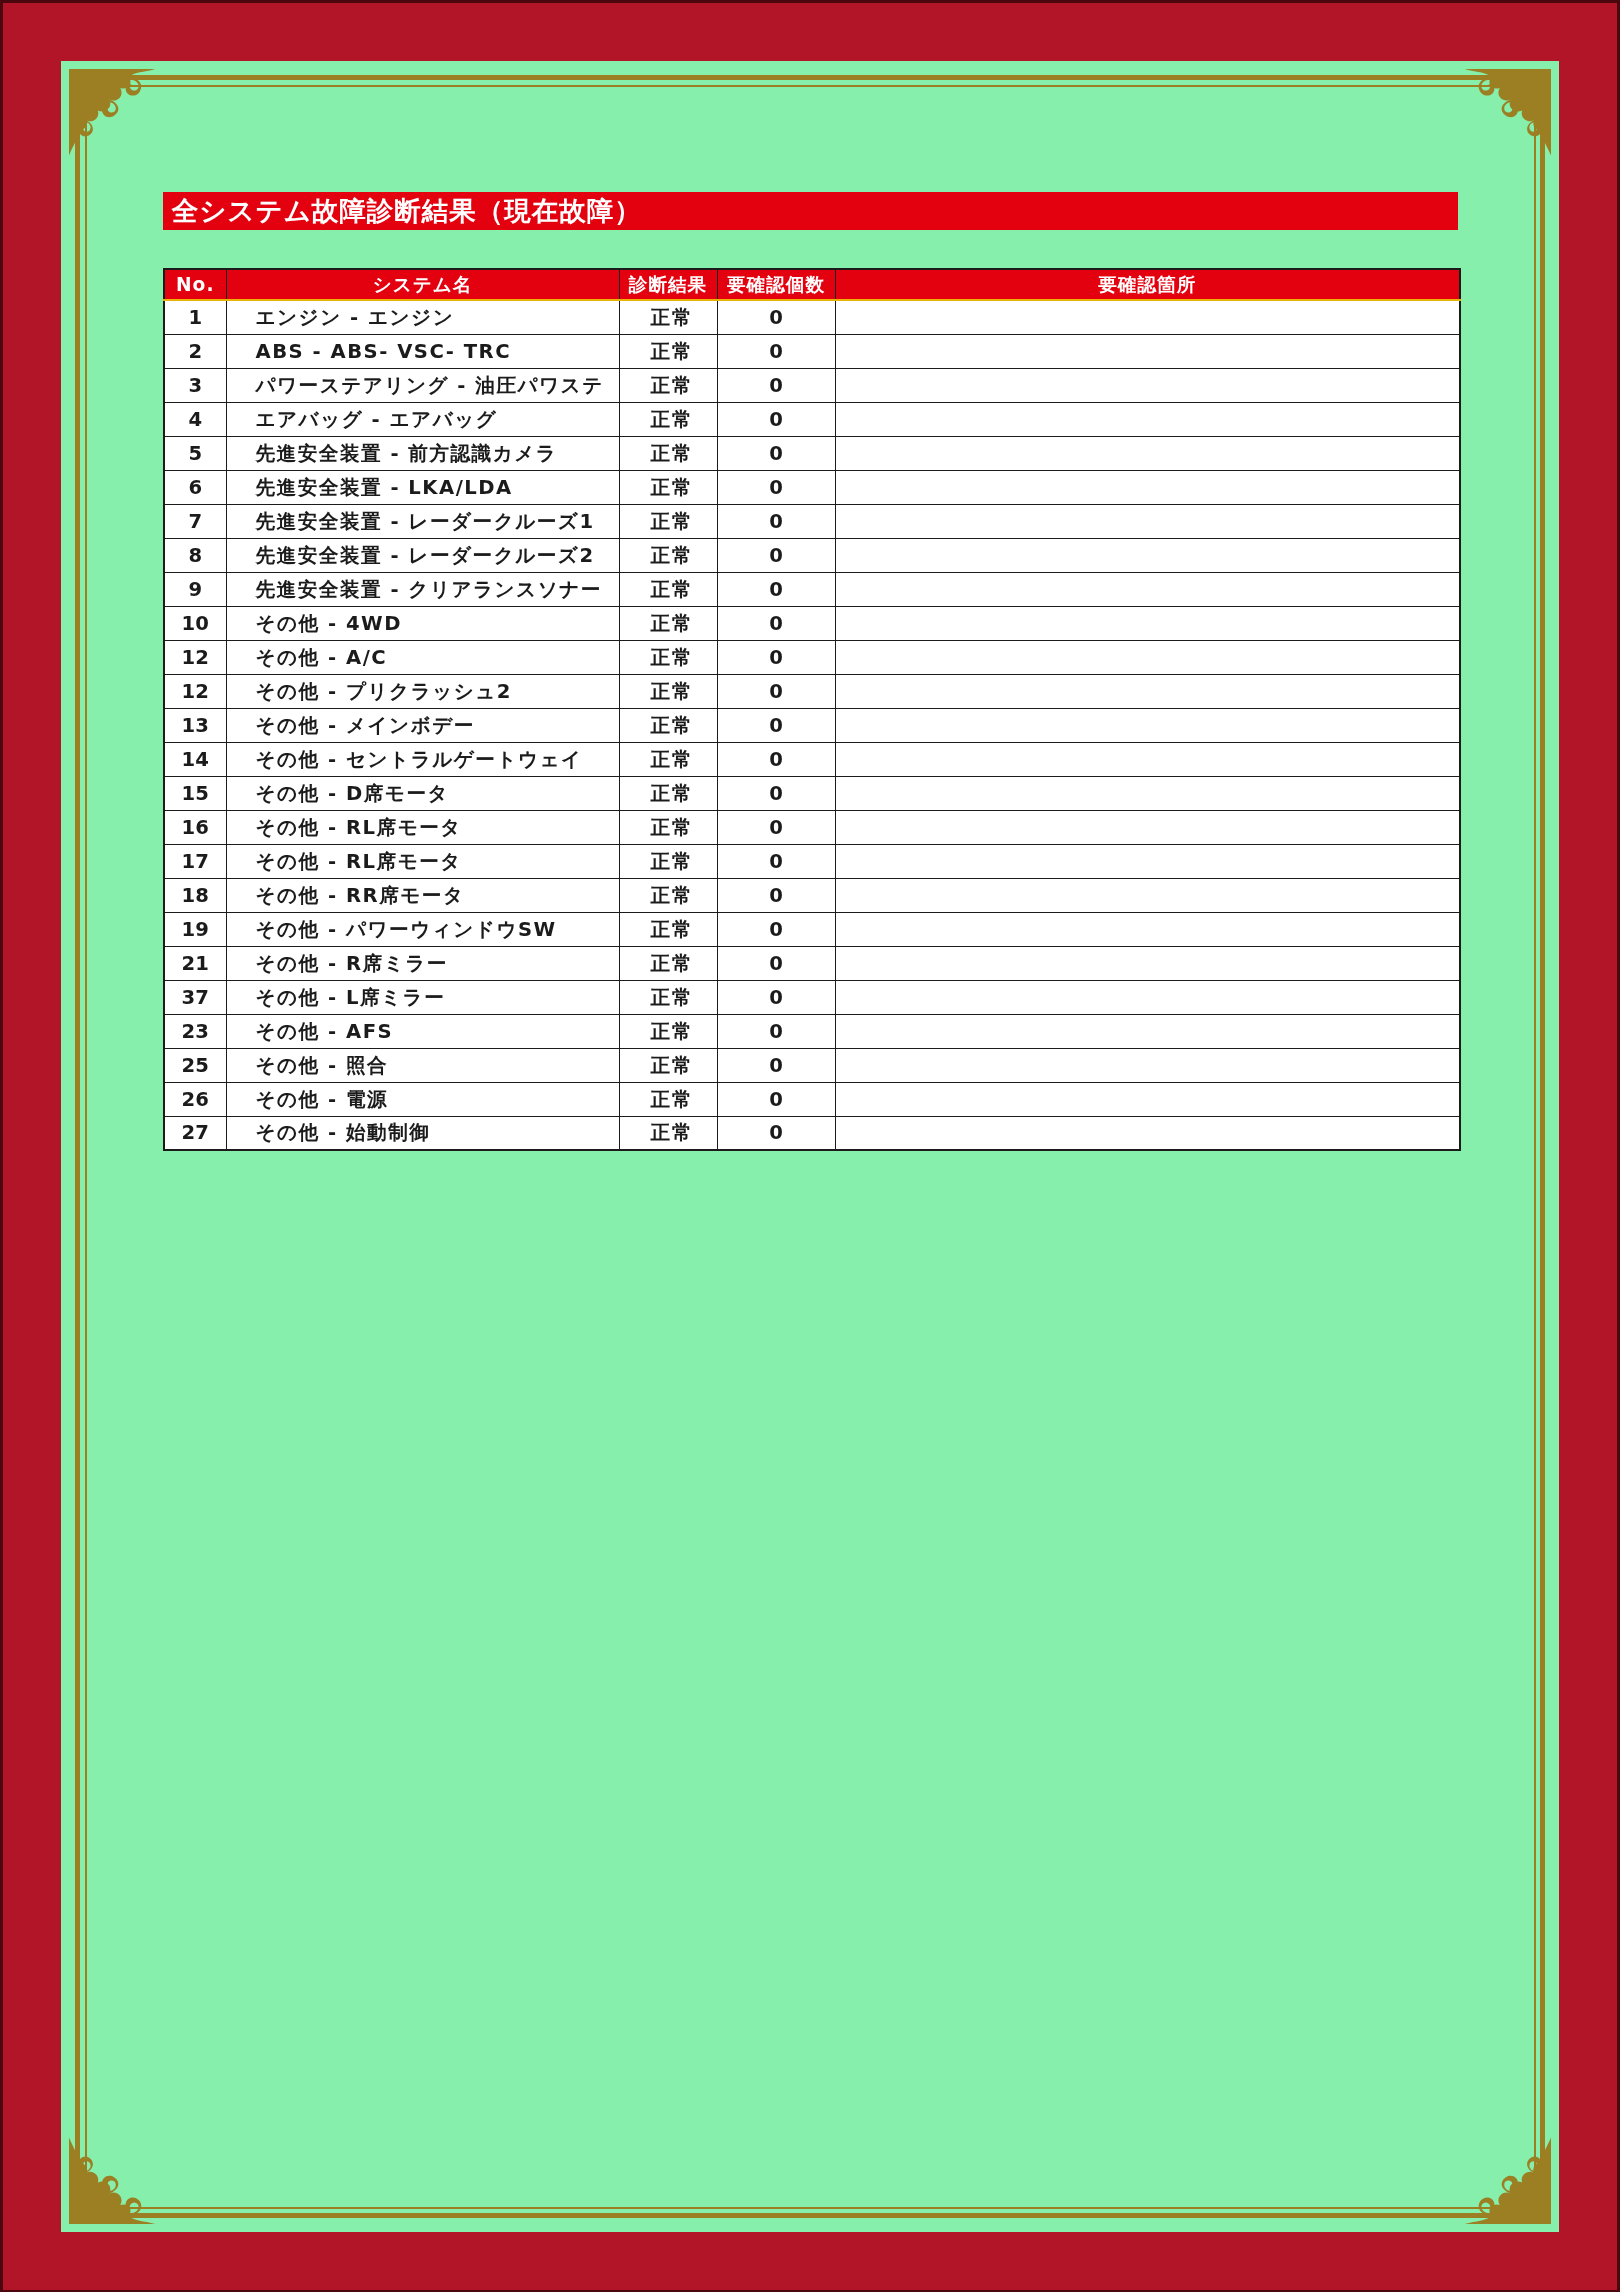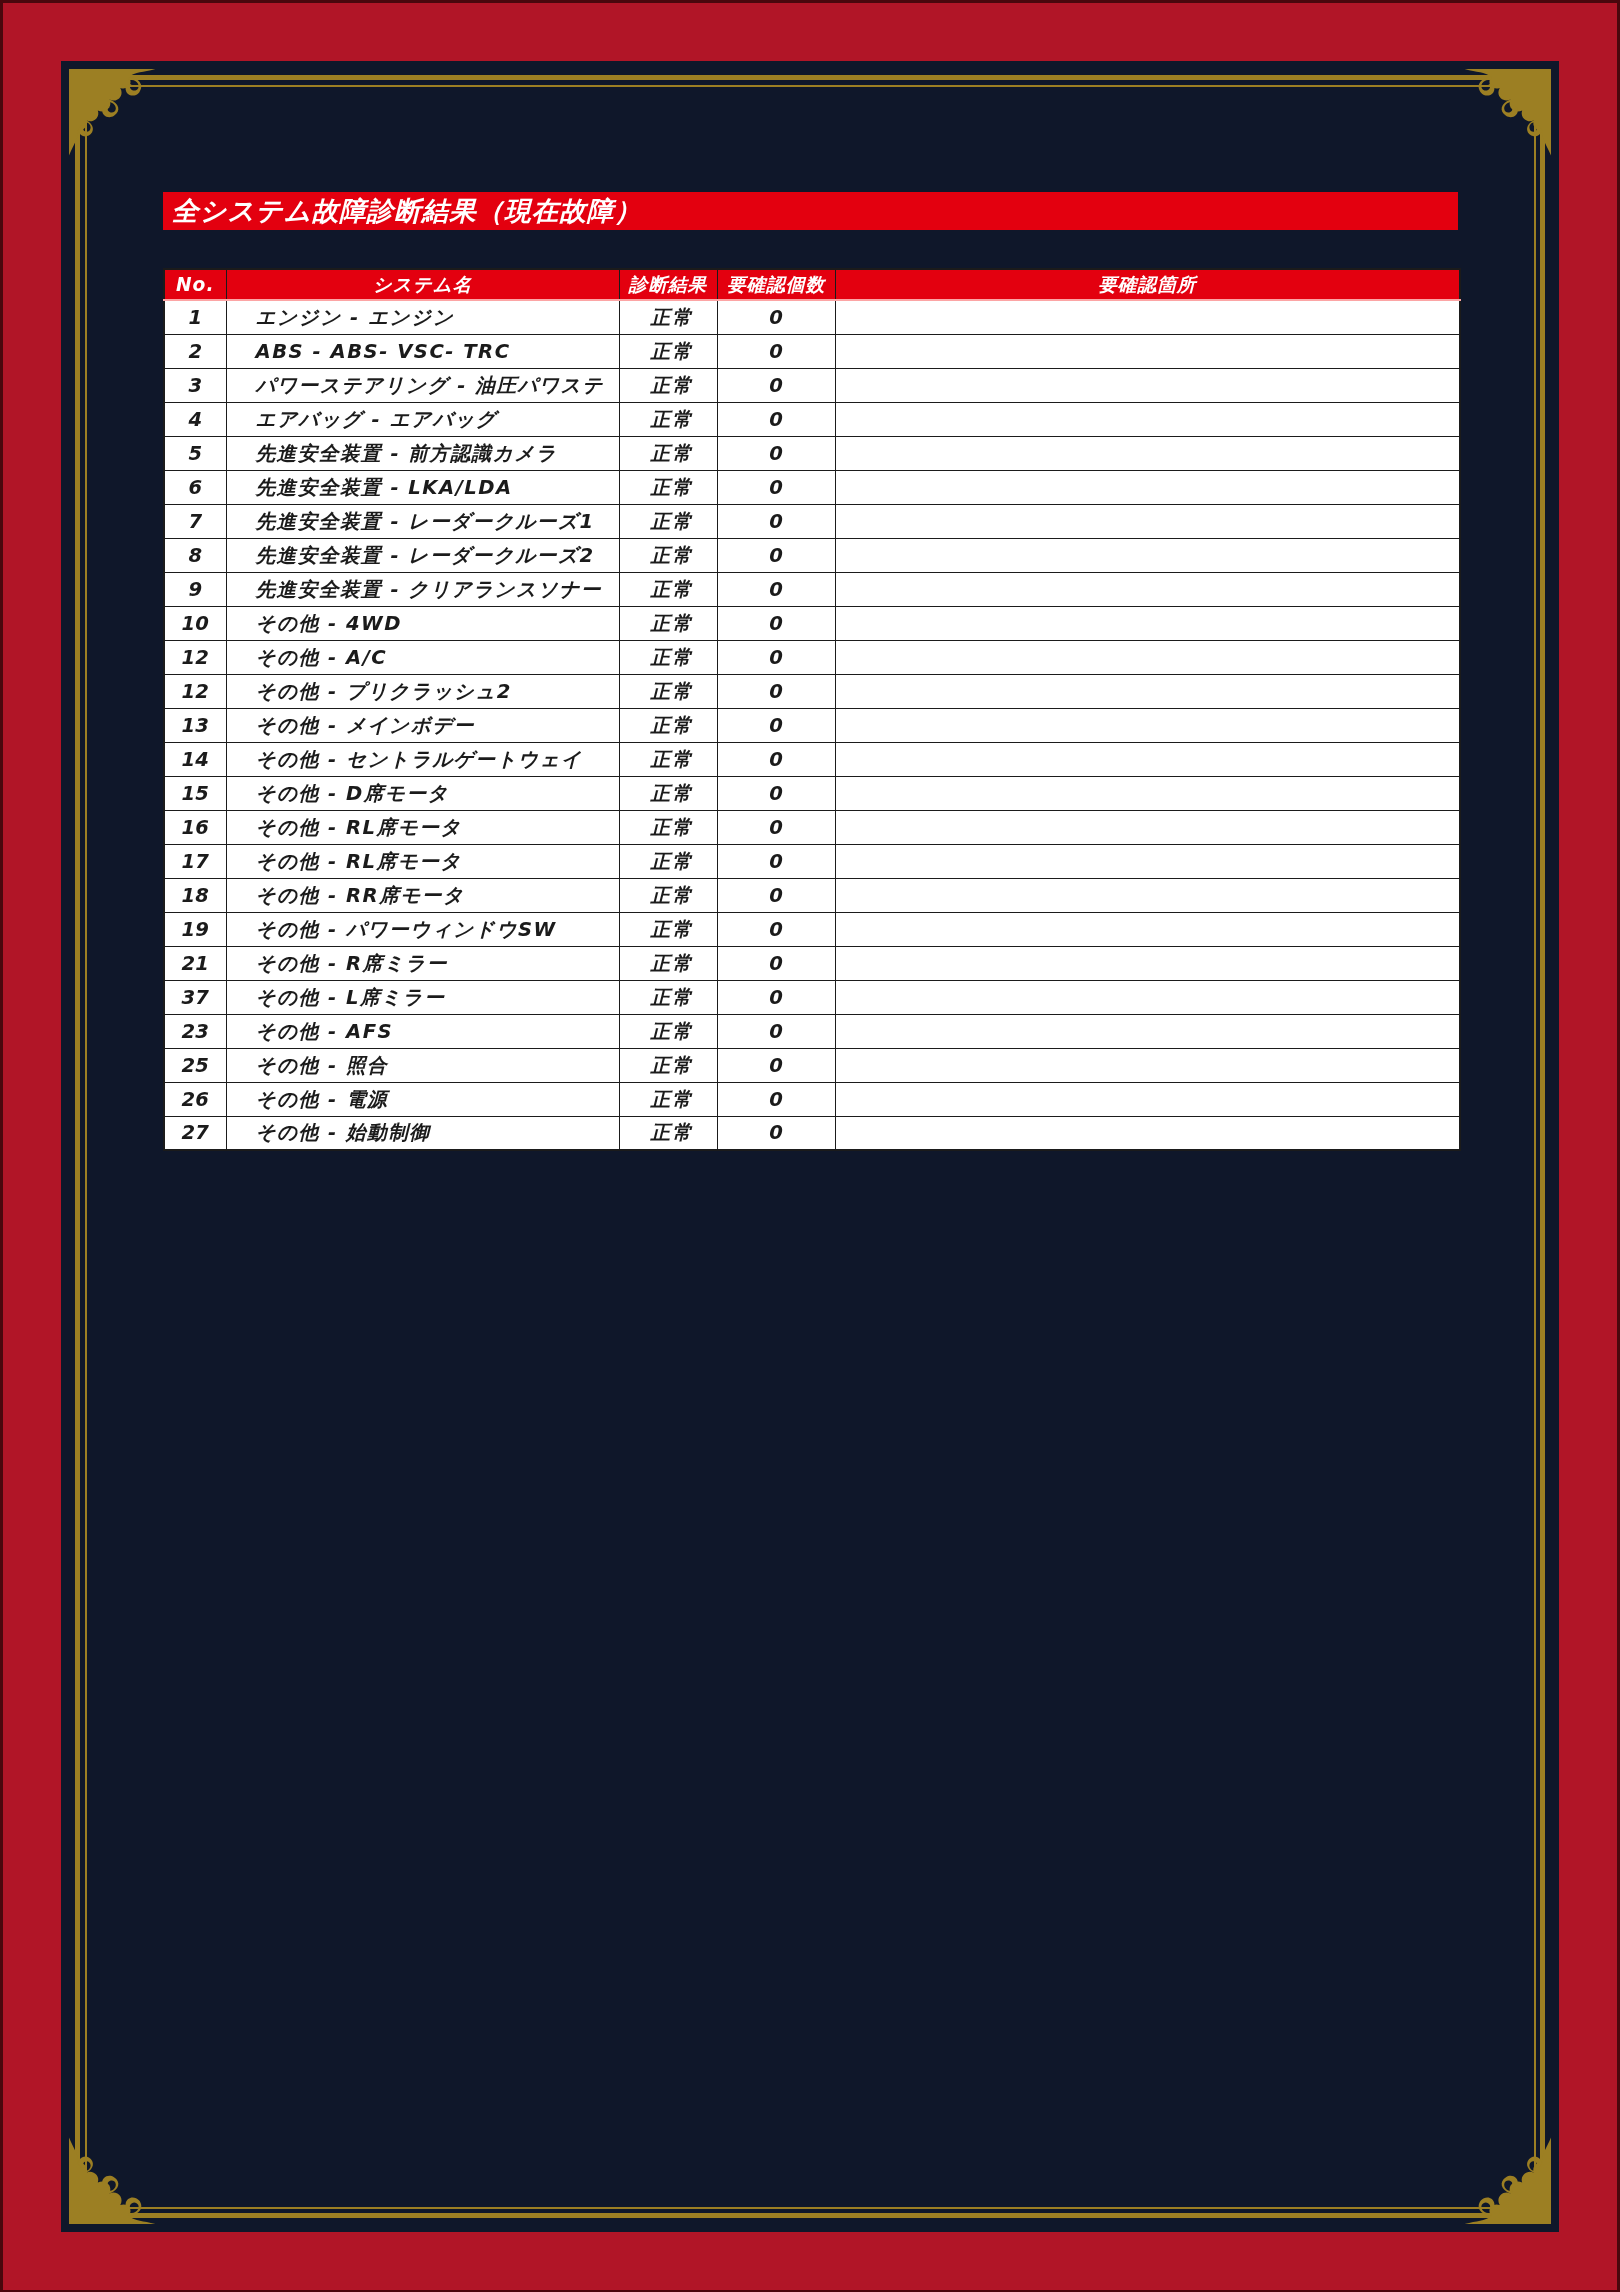--- a/index.html
+++ b/index.html
@@ -2,21 +2,21 @@
 <html><head>
 <meta charset="utf-8">
 <style>
   html,body { margin:0; padding:0; background:#ffffff; }
   .page {
     position:relative; width:1620px; height:2293px;
     background:#4a070d; overflow:hidden;
     font-family:"DejaVu Sans","Liberation Sans",sans-serif;
   }
   .crimson-frame { position:absolute; inset:2.9px; background:#b11527; }
-  .paper { position:absolute; inset:61px; background:#0f172a;font-style:italic; }
+  .paper { position:absolute; inset:61px; background:#86efac; }
   .gold-outer { position:absolute; inset:13.7px; border:5.9px solid #9c7f23; pointer-events:none; }
   .gold-inner { position:absolute; inset:23.5px; border:2px solid #9c7f23; pointer-events:none; }
   .corner { position:absolute; width:90px; height:90px; color:#9c7f23; }
   .corner.tl { top:7.8px;  left:7.8px; }
   .corner.tr { top:7.8px;  right:7.8px;  transform:scaleX(-1); }
   .corner.bl { bottom:7.8px; left:7.8px;  transform:scaleY(-1); }
   .corner.br { bottom:7.8px; right:7.8px; transform:scale(-1,-1); }
 
   .title-bar {
     position:absolute; left:102px; top:131px; width:1295px; height:38px;
@@ -28,21 +28,21 @@
   .diag-table {
     position:absolute; left:102px; top:207px; width:1296px;
     border-collapse:collapse; table-layout:fixed; background:#ffffff;
     border:2px solid #1b1b1b;
   }
   .diag-table th, .diag-table td {
     border:1px solid #1b1b1b; padding:0; overflow:hidden; white-space:nowrap;
   }
   .diag-table thead th {
     background:#e3000f; color:#ffffff; height:29px; font-size:18.6px;
-    font-weight:bold; text-align:center; border-bottom:2px solid #fca5a5;
+    font-weight:bold; text-align:center; border-bottom:2px solid #eab308;
     letter-spacing:1px;
   }
   .diag-table tbody tr { height:34px; }
   .diag-table tbody td { font-size:19.6px; color:#1b1b1b; font-weight:600; }
   td.c-no     { text-align:center; font-size:18.6px; letter-spacing:0; }
   td.c-name   { padding-left:29px; letter-spacing:1.5px; }
   td.c-result { text-align:center; letter-spacing:2px;padding-left:8px; }
   td.c-count  { text-align:center; }
   td.c-loc    { }
   .defs-holder { position:absolute; width:0; height:0; overflow:hidden; }

